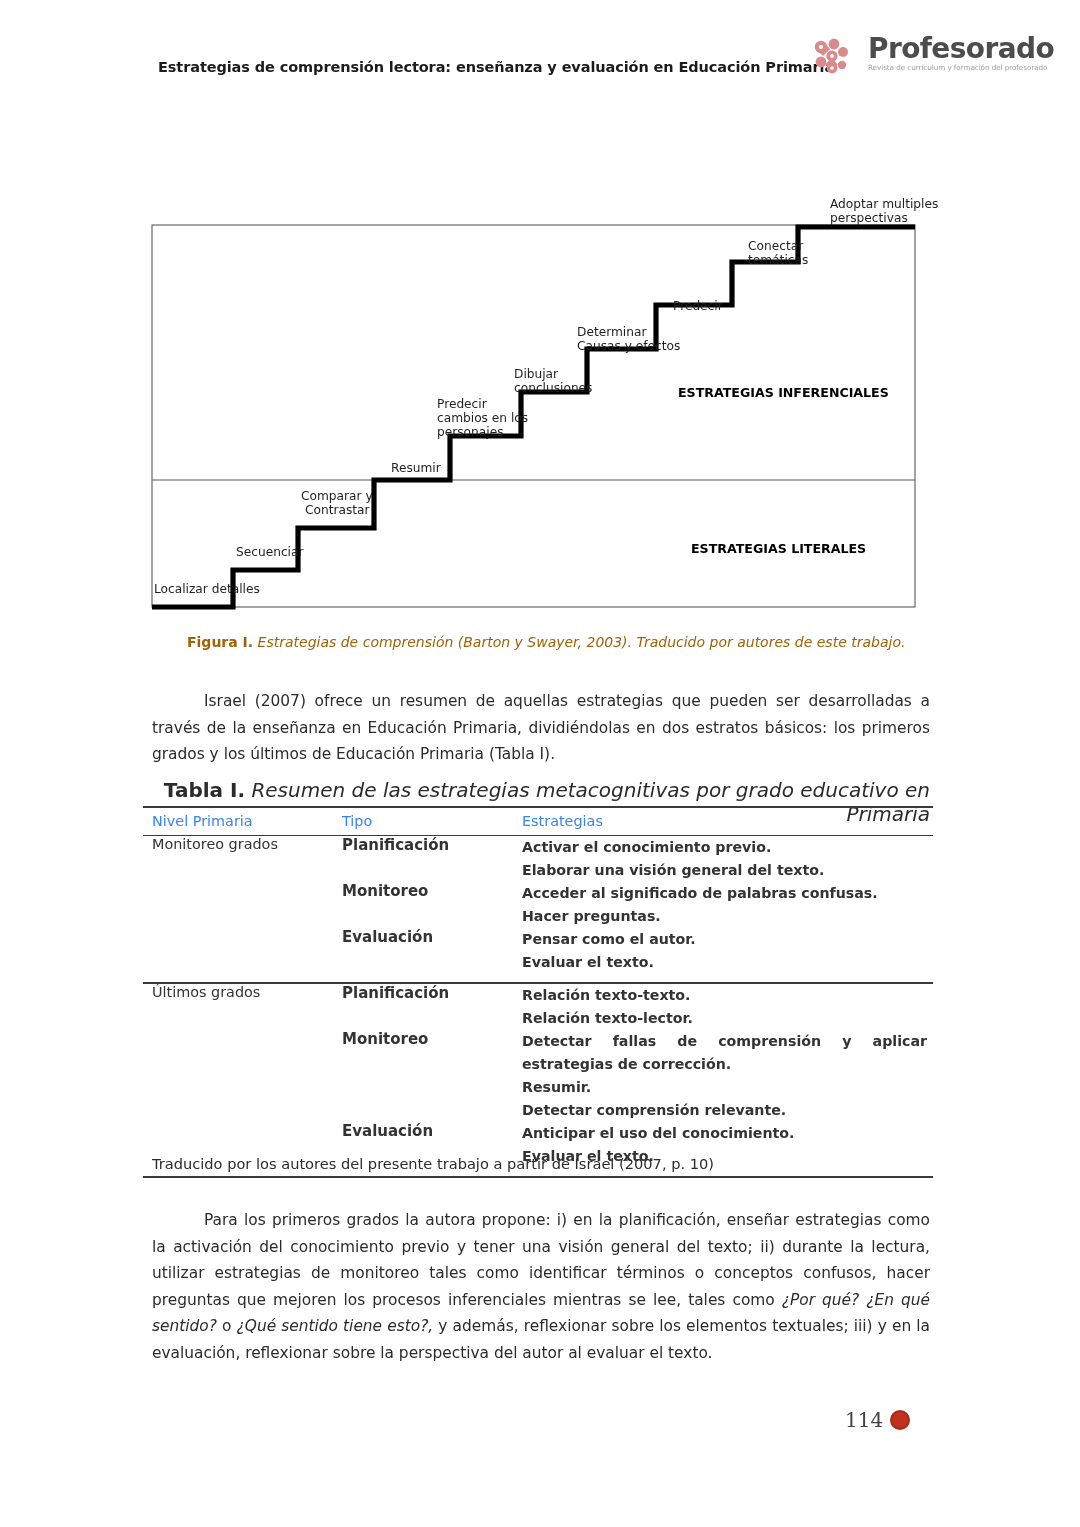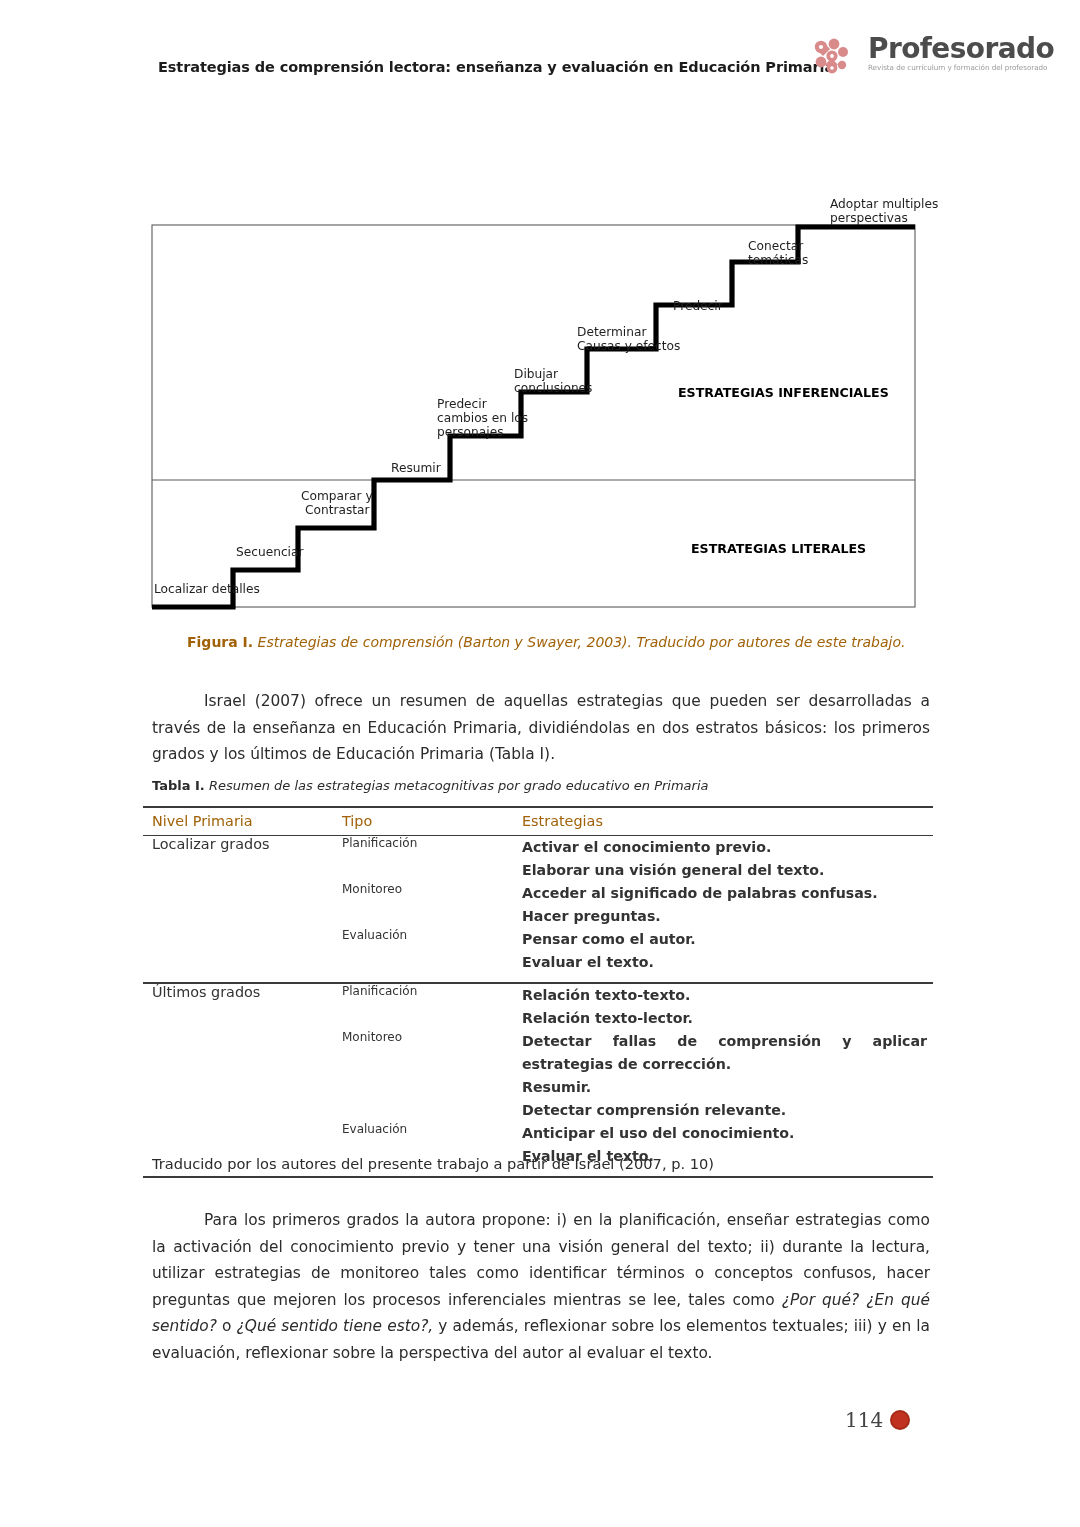--- a/index.html
+++ b/index.html
@@ -111,22 +111,22 @@
     top: 1192px;
     width: 778px;
   }
 
   
   .table-title {
     position: absolute;
     left: 152px;
     top: 778px;
     width: 778px;
-    text-align: left;
-    font-size: 13px;
+    text-align: right;
+    font-size: 20px;
     color: #2b2b2b;
   }
   .table-title .tt-label { font-weight: bold; }
   .table-title .tt-text { font-style: italic; }
 
   table.data-table {
     position: absolute;
     left: 143px;
     top: 806px;
     width: 790px;
@@ -138,31 +138,31 @@
   table.data-table col.c2 { width: 180px; }
   table.data-table col.c3 { width: 420px; }
 
   table.data-table thead th {
     text-align: left;
     font-weight: normal;
     padding: 5px 6px 6px 9px;
     border-top: 2.2px solid #3a3a3a;
     border-bottom: 1.4px solid #3a3a3a;
     font-size: 14.4px;
-    color: #a16207;
+    color: #3b82f6;
   }
   table.data-table td {
     vertical-align: top;
     padding: 0 6px 0 9px;
   }
   td.lvl {
     vertical-align: middle;
     font-size: 14.4px;
   }
-  td.typ { font-size: 12px; padding-top: 10px; }
+  td.typ { font-size: 15px; padding-top: 10px; font-weight: bold; }
   td.strat { padding-top: 10px; }
   td.strat .sline {
     display: block;
     line-height: 23px;
     text-align: justify;
     text-justify: inter-word;
     font-weight: bold;
   }
   td.strat .sline.just-block { text-align: justify; }
   tr.sec-end td { padding-bottom: 8px; }
@@ -317,21 +317,21 @@
   <thead>
     <tr>
       <th>Nivel Primaria</th>
       <th>Tipo</th>
       <th>Estrategias</th>
     </tr>
   </thead>
 
   <tbody class="sec-first">
     <tr>
-      <td class="lvl" rowspan="3">Localizar grados</td>
+      <td class="lvl" rowspan="3">Monitoreo grados</td>
       <td class="typ">Planificación</td>
       <td class="strat">
         <span class="sline">Activar el conocimiento previo.</span>
         <span class="sline">Elaborar una visión general del texto.</span>
       </td>
     </tr>
     <tr>
       <td class="typ">Monitoreo</td>
       <td class="strat">
         <span class="sline">Acceder al significado de palabras confusas.</span>

